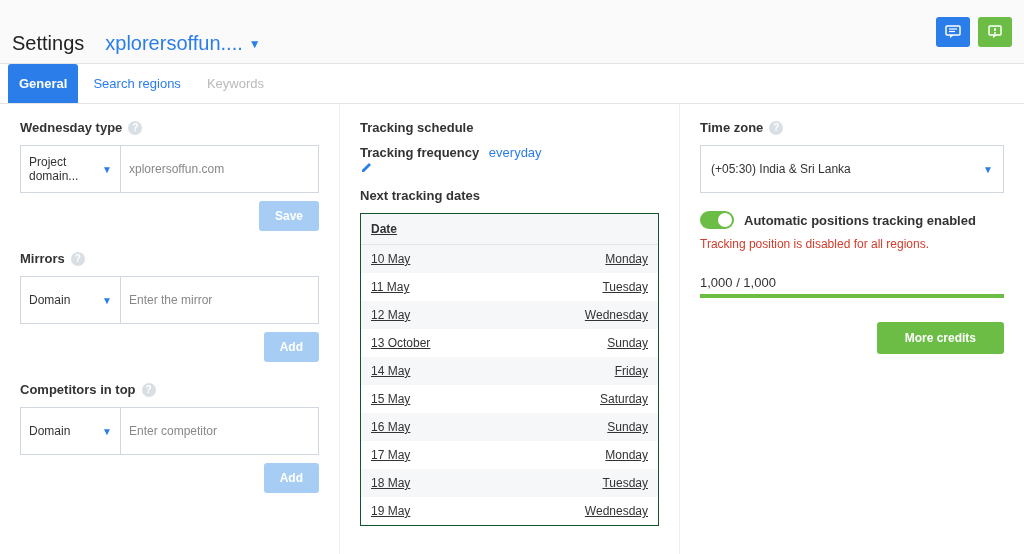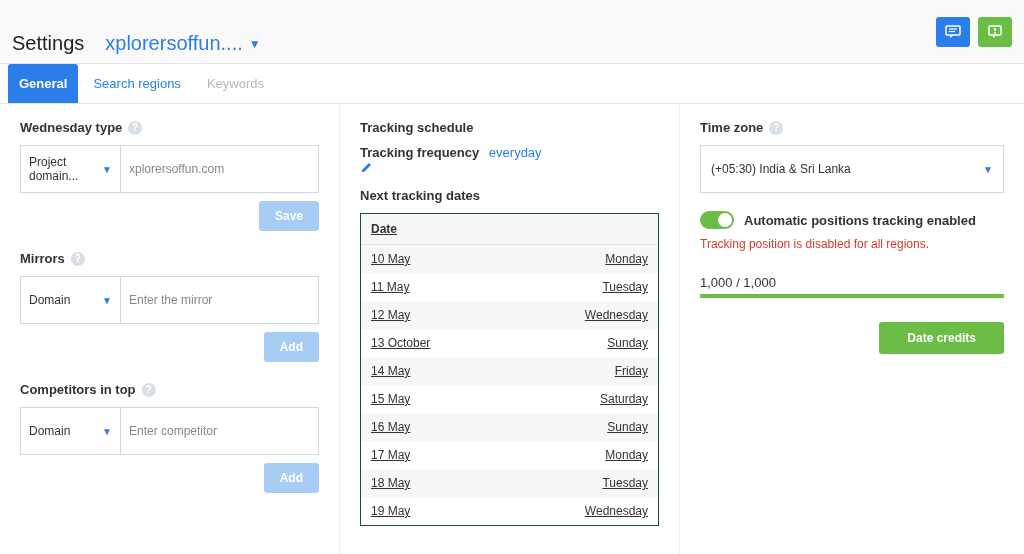--- a/index.html
+++ b/index.html
@@ -365,17 +365,17 @@
         <div class="knob"></div>
       </div>
       <span class="toggle-label">Automatic positions tracking enabled</span>
     </div>
     <div class="warn-text">Tracking position is disabled for all regions.</div>
 
     <div class="credits-val">1,000 / 1,000</div>
     <div class="credits-bar"></div>
 
     <div class="more-credits-row">
-      <button class="btn green-outline">Date credits</button>
+      <button class="btn green-outline">More credits</button>
     </div>
   </div>
 
 </div>
 
 </body></html>

